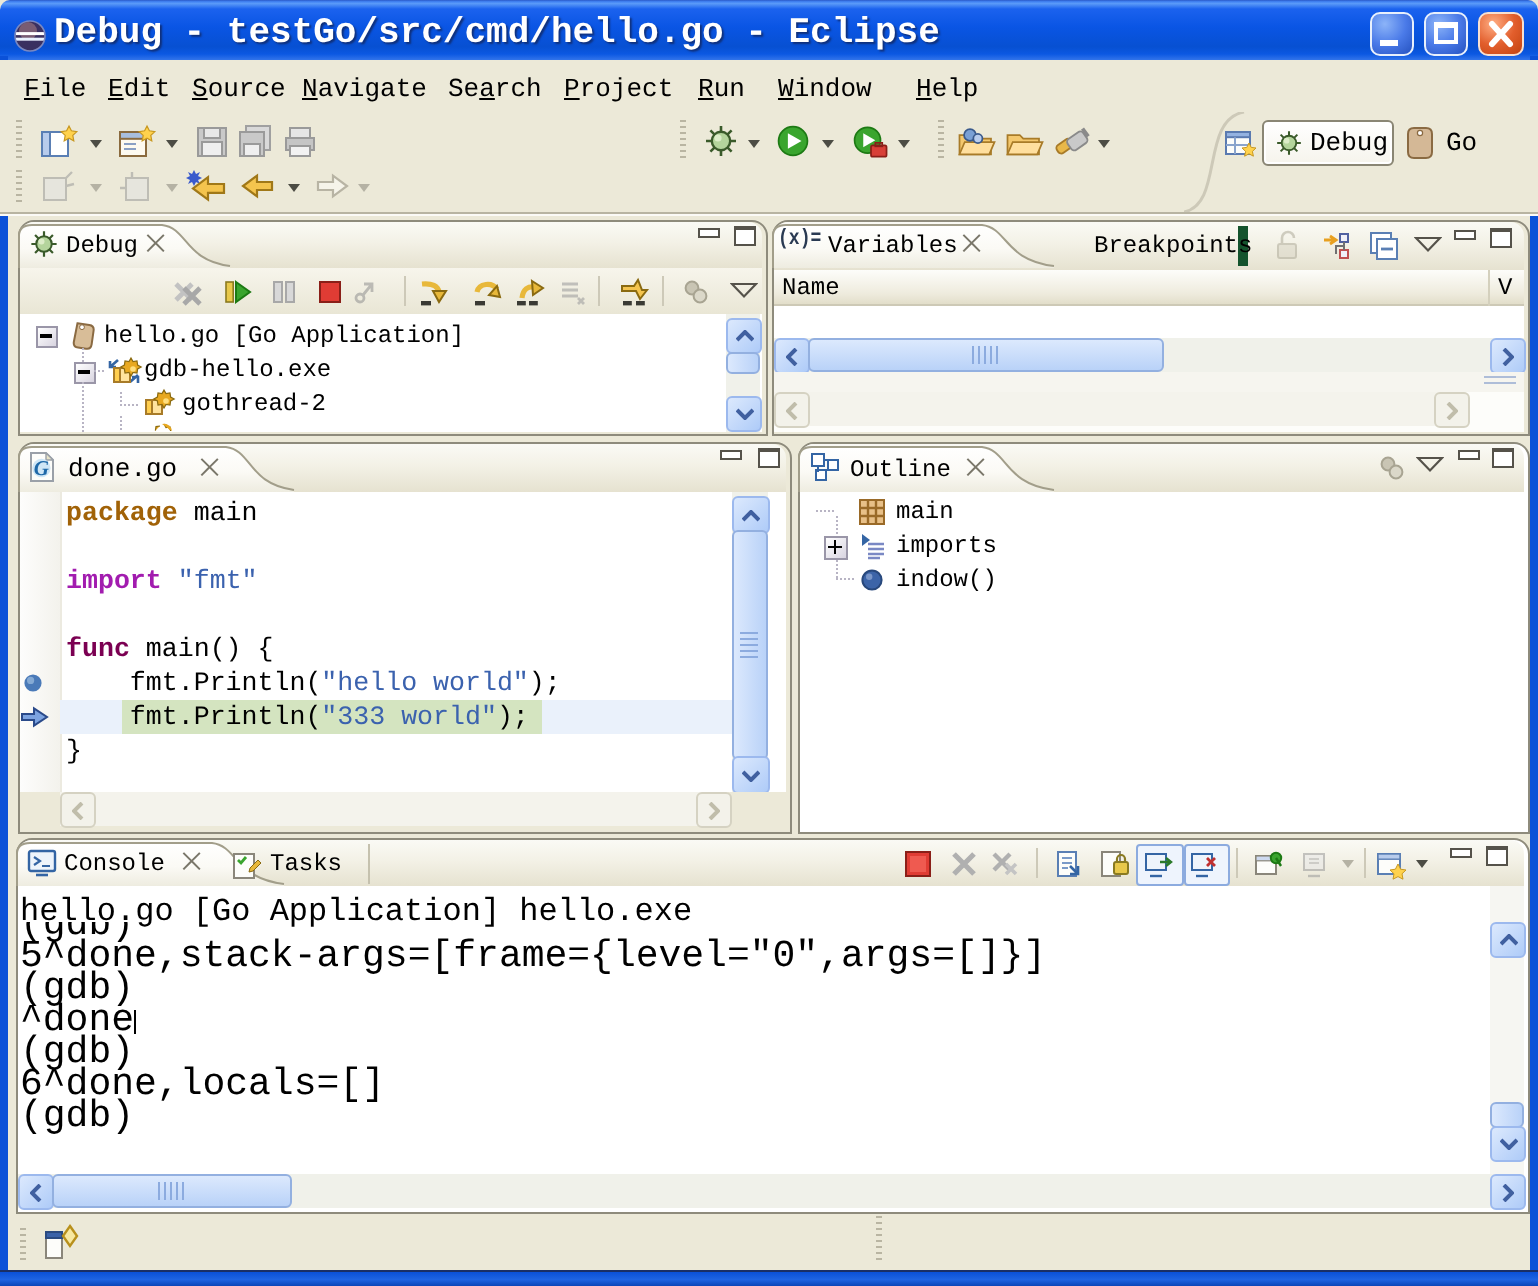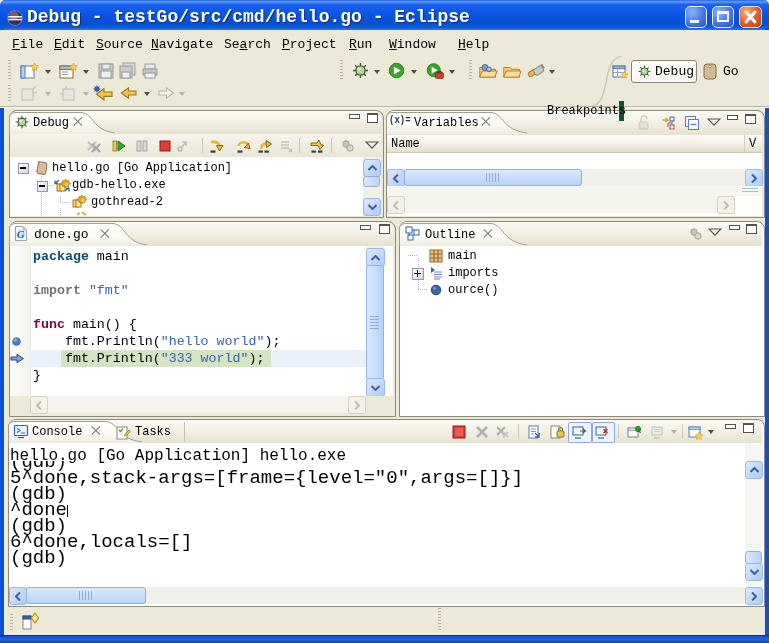--- a/index.html
+++ b/index.html
@@ -310,21 +310,21 @@
         <stop offset="0.55" stop-color="#fbfaf5"></stop>
         <stop offset="1" stop-color="#eeece0"></stop>
       </linearGradient>
     </defs>
     <path d="M0.5 23 L0.5 7 Q0.5 1.5 7 1.5 L105 1.5 C118 3, 116 19, 141 22 L141 23 L0.5 23 z" fill="url(#tg2)"></path>
     <path d="M0.5 23 L0.5 7 Q0.5 1.5 7 1.5 L105 1.5 C118 3, 116 19, 141 22" fill="none" stroke="#a29e8a"></path>
   </svg>
 <div class="a" style="left:389px;top:114px;font-size:11px;font-weight:bold;color:#2a3a52;transform:scaleX(0.82);transform-origin:left;">(x)=</div>
 <div class="a tx" style="left:414px;top:116px;">Variables</div>
 <div class="a" style="left:481px;top:116px;font-size:12px;color:#7a776a;">⨉</div>
-<div class="utab" style="left:515px;top:101px;width:104px;height:20px;border-right:5px solid #14532d;gap:28px;">
+<div class="utab" style="left:515px;top:113px;width:104px;height:20px;border-right:5px solid #14532d;gap:28px;">
     <svg width="15" height="14" viewBox="0 0 15 14">
       <circle cx="5.5" cy="5" r="3.4" fill="#7ca3cc" stroke="#3c6292"></circle>
       <circle cx="9.5" cy="9" r="3.4" fill="#9cc0e4" stroke="#3c6292"></circle>
     </svg>
     <span class="tx" style="margin-left:4px;">Breakpoints</span>
   </div>
 <svg class="icon16" style="left:637px;top:115px" viewBox="0 0 16 16" opacity="0.5">
     <rect x="2" y="7" width="9" height="7" rx="1" fill="#d8d4c4" stroke="#a8a492"></rect>
     <path d="M4 7 V4 a3 3 0 0 1 6 0" fill="none" stroke="#a8a492" stroke-width="1.3"></path>
   </svg>
@@ -411,22 +411,22 @@
   </div>
 <div class="mm" style="left:379px;top:224px;">
     <div style="width:11px;height:10px;background:#fff;border:1px solid #55524a;border-top:2.5px solid #55524a;box-sizing:border-box;"></div>
   </div>
 
 <div class="a" style="left:10px;top:246px;width:383px;height:150px;background:#fff;"></div>
 <div class="a" style="left:10px;top:246px;width:20px;height:150px;background:linear-gradient(90deg,#fdfdfc,#f3f2ec);border-right:1px solid #eceae0;"></div>
 <div class="a" style="left:30px;top:350px;width:336px;height:17px;background:#eaf1fb;"></div>
 <div class="a" style="left:61px;top:350px;width:210px;height:17px;background:#d4e4c0;"></div>
 <div class="a" style="left:0;top:0;font-size:13.3px;line-height:17px;color:#000;white-space:pre;">
-<div class="a" style="left:33px;top:248px;"><b style="color:#0c4a6e">package</b> main</div>
-<div class="a" style="left:33px;top:282px;"><b style="color:#737373">import</b> <span style="color:#3b62ae">"fmt"</span></div>
+<div class="a" style="left:33px;top:248px;"><b style="color:#a16207">package</b> main</div>
+<div class="a" style="left:33px;top:282px;"><b style="color:#a21caf">import</b> <span style="color:#3b62ae">"fmt"</span></div>
 <div class="a" style="left:33px;top:316px;"><b style="color:#7b0052">func</b> main() {</div>
 <div class="a" style="left:33px;top:333px;">    fmt.Println(<span style="color:#3b62ae">"hello world"</span>);</div>
 <div class="a" style="left:33px;top:350px;">    fmt.Println(<span style="color:#3b62ae">"333 world"</span>);</div>
 <div class="a" style="left:33px;top:367px;">}</div>
 </div>
 <svg class="a" style="left:11px;top:336px" width="11" height="11" viewBox="0 0 11 11">
     <circle cx="5.5" cy="5.5" r="4.3" fill="#4a7ab8"></circle>
     <circle cx="4.3" cy="4.2" r="1.8" fill="#85aad4"></circle>
   </svg>
 <svg class="a" style="left:10px;top:353px" width="15" height="11" viewBox="0 0 15 11">
@@ -509,21 +509,21 @@
 <div class="a" style="left:417px;top:269.6px;width:1.4px;height:7px;background:#000;"></div>
 <svg class="a" style="left:429px;top:266px" width="15" height="14" viewBox="0 0 15 14">
     <path d="M2 1 L6 4 L2 7 z" fill="#3465a4"></path>
     <path d="M5 6 h8 M5 8.5 h8 M5 11 h8 M5 13 h6" stroke="#7a88c4" stroke-width="1.2"></path>
   </svg>
 <div class="a tx" style="left:448px;top:266px;">imports</div>
 <svg class="a" style="left:430px;top:284px" width="12" height="12" viewBox="0 0 12 12">
     <circle cx="6" cy="6" r="4.8" fill="#3c64a8" stroke="#28487c"></circle>
     <circle cx="4.6" cy="4.4" r="1.6" fill="#7a96c8"></circle>
   </svg>
-<div class="a tx" style="left:448px;top:283px;">ource()</div>
+<div class="a tx" style="left:448px;top:283px;">indow()</div>
 
 <div class="panel" style="left:8px;top:419px;width:755px;height:186px;background:#fff;"></div>
 <div class="hdr" style="left:9px;top:420px;width:753px;height:23px;"></div>
 <svg class="a" style="left:8px;top:420px" width="136" height="23">
     <defs>
       <linearGradient id="tg5" x1="0" y1="0" x2="0" y2="1">
         <stop offset="0" stop-color="#ffffff"></stop>
         <stop offset="0.55" stop-color="#fbfaf5"></stop>
         <stop offset="1" stop-color="#eeece0"></stop>
       </linearGradient>

